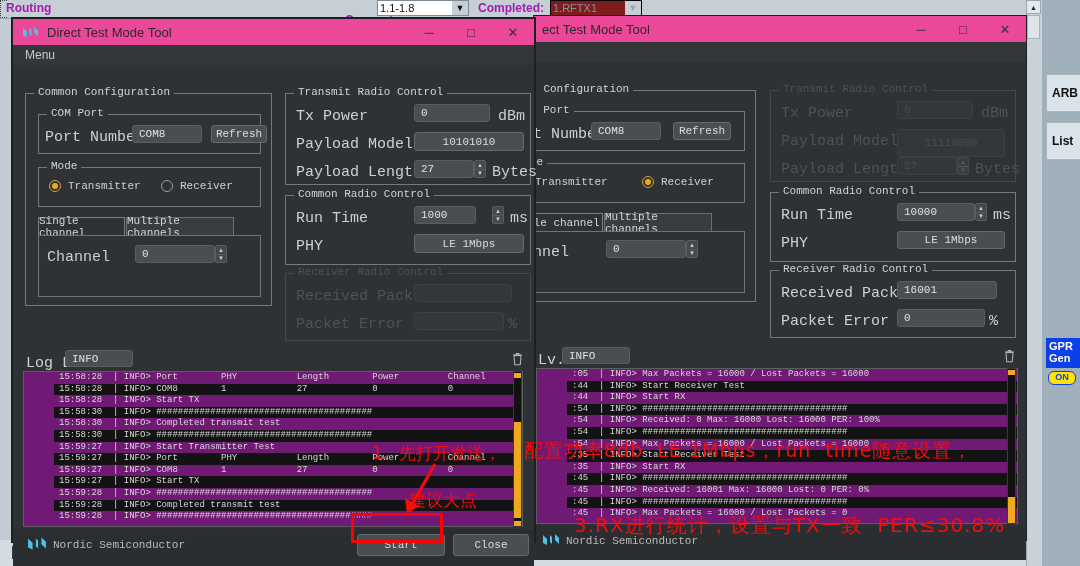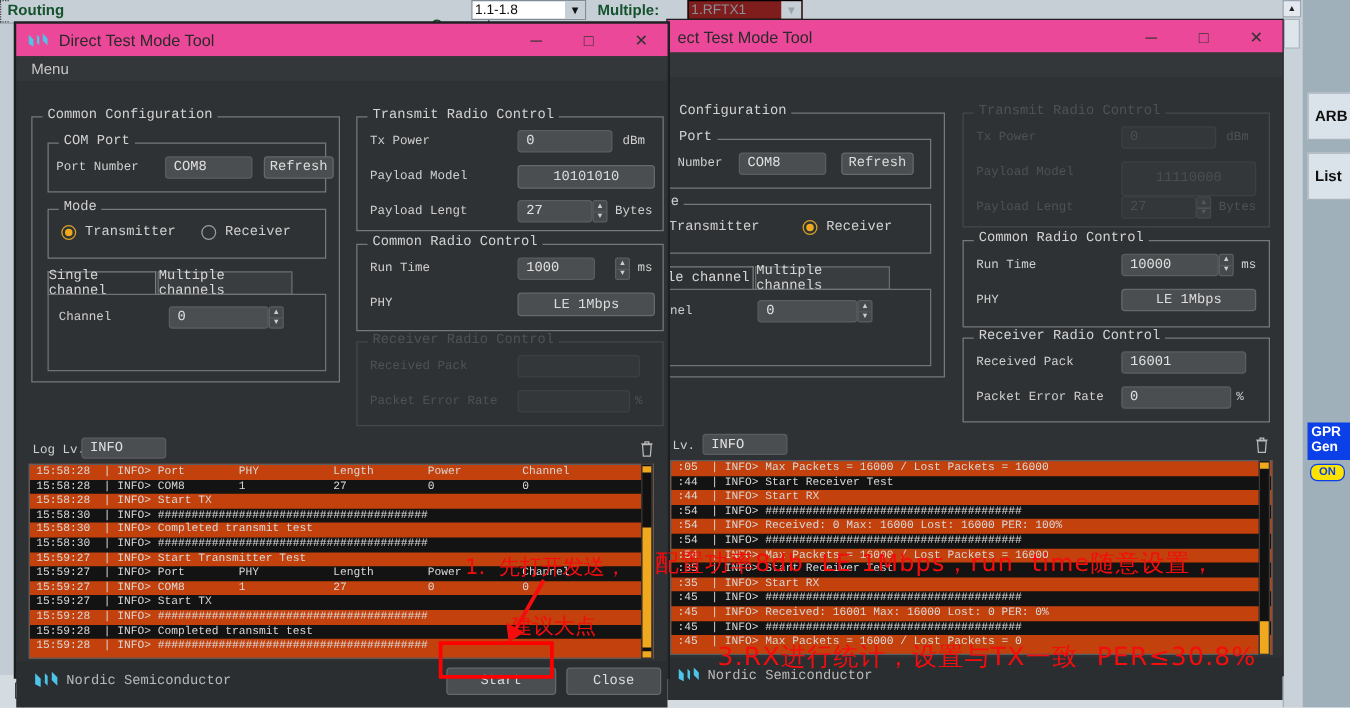--- a/index.html
+++ b/index.html
@@ -7,21 +7,21 @@
     width:1080px;height:566px;overflow:hidden;position:relative;
     background:#ffffff;
     font-family:"Liberation Sans", sans-serif;
     -webkit-font-smoothing:none;
   }
   .abs{position:absolute;}
 
   
   #host-app{left:0;top:0;width:1080px;height:566px;background:#c3ccd4;}
   #host-toolbar{left:0;top:0;width:1080px;height:18px;background:#c6ced6;border-bottom:1px solid #9aa6b0;}
-  .host-label{font-size:12px;font-weight:bold;color:#14532d;font-family:"Liberation Sans",sans-serif;}
+  .host-label{font-size:12px;font-weight:bold;color:#a21caf;font-family:"Liberation Sans",sans-serif;}
   #host-routing{left:6px;top:1px;}
   #host-routing .dotsel{position:absolute;left:-6px;top:-1px;width:6px;height:16px;border-left:1px dotted #444;border-top:1px dotted #444;border-bottom:1px dotted #444;}
   #host-sub{left:22px;top:16px;font-size:12px;font-weight:bold;color:#1b1b1b;opacity:.95;}
   #host-connector-lbl{left:305px;top:13px;margin-left:40px;}
   #host-connector-combo{left:377px;top:0px;width:92px;height:16px;background:#ffffff;border:1px solid #7f8c96;font-size:11px;color:#111;padding:1px 2px;box-sizing:border-box;}
   #host-connector-arrow{left:452px;top:1px;width:16px;height:14px;background:#c6ced6;display:flex;align-items:center;justify-content:center;font-size:9px;color:#111;}
   #host-converter-lbl{left:478px;top:1px;}
   #host-converter-combo{left:550px;top:0px;width:92px;height:16px;background:#7f1d1d;border:1px solid #000000;font-size:11px;color:#8a9098;padding:1px 2px;box-sizing:border-box;}
   #host-converter-arrow{left:625px;top:1px;width:16px;height:14px;background:#c6ced6;display:flex;align-items:center;justify-content:center;font-size:9px;color:#9aa2aa;}
   #host-gain{left:305px;top:16px;font-size:12px;font-weight:bold;color:#1b1b1b;}
@@ -57,21 +57,21 @@
   .dtm-menubar{height:20px;background:#343739;display:flex;align-items:center;}
   .dtm-menubar span{font-size:12px;color:#c8c8c8;margin-left:12px;}
   .dtm-body{background:#2f3234;position:relative;}
 
   
   .grp{position:absolute;border:1px solid #75797b;box-sizing:border-box;}
   .grp>.grp-title{position:absolute;top:-8px;left:8px;background:#2f3234;padding:0 4px;
                   font-family:"Liberation Mono","DejaVu Sans Mono",monospace;font-size:11px;color:#d2d2d2;white-space:nowrap;}
   .grp.dim{border-color:#44484a;}
   .grp.dim>.grp-title{color:#4e5254;}
-  .lbl{position:absolute;font-family:"Liberation Mono","DejaVu Sans Mono",monospace;font-size:10px;color:#cfcfcf;white-space:nowrap;}
+  .lbl{position:absolute;font-family:"Liberation Mono","DejaVu Sans Mono",monospace;font-size:15px;color:#cfcfcf;white-space:nowrap;}
   .lbl.dim{color:#4e5254;}
 
   .fld{position:absolute;background:#4a4e50;border:1px solid #5a5e60;border-radius:3px;box-sizing:border-box;
        font-family:"Liberation Mono","DejaVu Sans Mono",monospace;font-size:11px;color:#e0e0e0;
        display:flex;align-items:center;padding-left:6px;}
   .fld.dim{background:#343739;border-color:#3c4042;color:#4a4e50;}
   .fld.center{justify-content:center;padding-left:0;}
   .btnf{position:absolute;background:#4a4e50;border:1px solid #65696b;border-radius:3px;box-sizing:border-box;
         font-family:"Liberation Mono","DejaVu Sans Mono",monospace;font-size:11px;color:#dcdcdc;
         display:flex;align-items:center;justify-content:center;}
@@ -89,21 +89,21 @@
   .radio .rk.on::after{content:"";width:6px;height:6px;border-radius:50%;background:#f0a81e;}
   .radio .rl{margin-left:7px;font-family:"Liberation Mono","DejaVu Sans Mono",monospace;font-size:11px;color:#cfcfcf;}
 
   .tab{position:absolute;box-sizing:border-box;font-family:"Liberation Mono","DejaVu Sans Mono",monospace;
        font-size:11px;color:#d6d6d6;display:flex;align-items:center;justify-content:center;}
   .tab.sel{background:#2f3234;border:1px solid #7b7f81;border-bottom:1px solid #2f3234;}
   .tab.unsel{background:#3a3d3f;border:1px solid #6a6e70;}
   .tabpane{position:absolute;border:1px solid #6f7375;box-sizing:border-box;}
 
   
-  .logbox{position:absolute;background:#c2410c;border:1px solid #5a5e60;box-sizing:border-box;overflow:hidden;}
+  .logbox{position:absolute;background:#701a75;border:1px solid #5a5e60;box-sizing:border-box;overflow:hidden;padding-left:30px;}
   .logline{font-family:"Liberation Mono","DejaVu Sans Mono",monospace;font-size:9px;color:#d8d8d8;
            white-space:pre;line-height:11.6px;padding-left:5px;}
   .logline.alt{background:#131313;}
   .logscroll{position:absolute;width:9px;background:#111;border:1px solid #3a3a3a;box-sizing:border-box;}
   .logscroll .thumb{position:absolute;left:0;width:7px;background:#f0a81e;}
   .logscroll .cap{position:absolute;left:0;width:7px;height:5px;background:#f0a81e;}
 
   .trash{position:absolute;width:15px;height:15px;display:flex;align-items:center;justify-content:center;}
 
   .footbar{position:absolute;background:#2b2e30;}
@@ -123,21 +123,21 @@
   <div id="host-routing" class="abs host-label">
     <span class="dotsel"></span>
     <span>Routing</span>
   </div>
   <div id="host-sub" class="abs">Ext Att./Output</div>
 
   <div id="host-connector-lbl" class="abs host-label">Connector:</div>
   <div id="host-connector-combo" class="abs">1.1-1.8</div>
   <div id="host-connector-arrow" class="abs">▼</div>
 
-  <div id="host-converter-lbl" class="abs host-label">Multiple:</div>
+  <div id="host-converter-lbl" class="abs host-label">Completed:</div>
   <div id="host-converter-combo" class="abs">1.RFTX1</div>
   <div id="host-converter-arrow" class="abs">▼</div>
 
   <div id="host-gain" class="abs">1.00 dB</div>
   <div id="host-whitebox" class="abs"></div>
 
   <div id="host-right" class="abs"></div>
   <div id="host-btn-arb" class="abs host-btn">ARB</div>
   <div id="host-btn-list" class="abs host-btn">List</div>
   <div id="host-gpr" class="abs">GPR<br>Gen</div>

